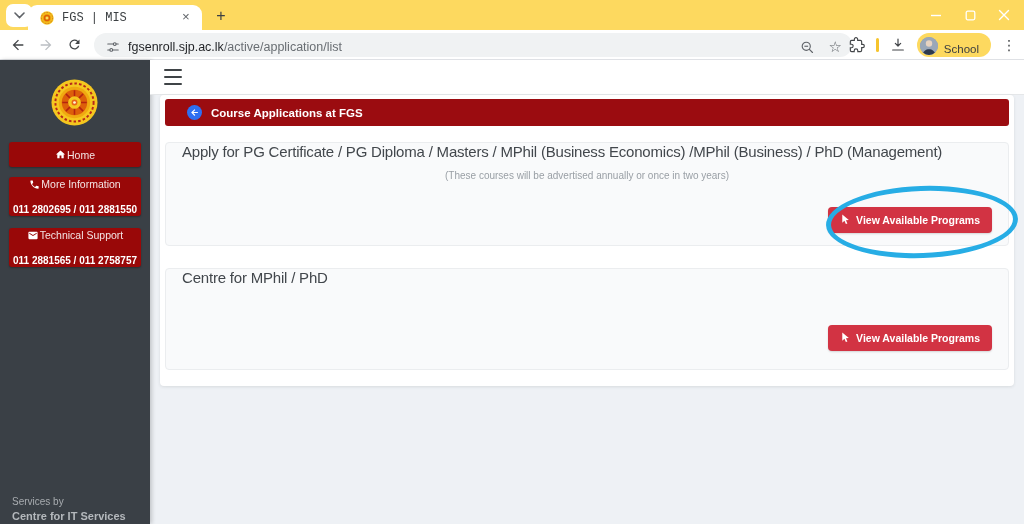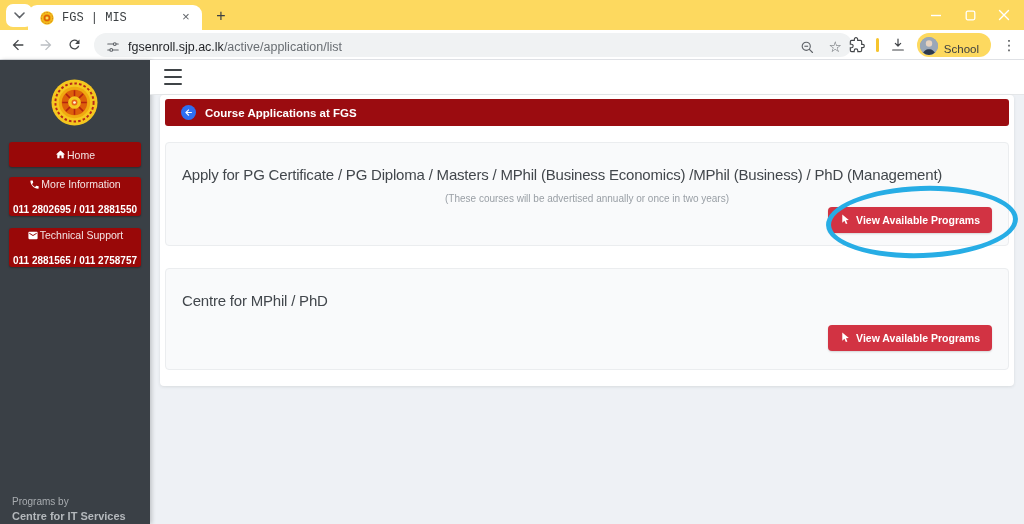--- a/index.html
+++ b/index.html
@@ -45,25 +45,25 @@
   .side-footer .l1 { font-size:10px; color:#a8acb0; }
   .side-footer .l2 { font-size:11px; font-weight:bold; color:#b4b8bc; margin-top:3px; }
 
   
   .navbar { position:absolute; left:150px; top:60px; width:874px; height:35px; background:#fff; border-bottom:1px solid #e5e7e9; }
   .hamburger { position:absolute; left:14px; top:9px; width:18px; height:16px; display:flex; flex-direction:column; justify-content:space-between; }
   .hamburger i { display:block; height:2px; background:#3f4447; border-radius:1px; }
 
   .panel { position:absolute; left:160px; top:95px; width:854px; height:291px; background:#ffffff; border-radius:4px; box-shadow:0 1px 3px rgba(60,64,67,.12); }
 
-  .redbar { position:absolute; left:165px; top:99px; width:844px; height:27px; background:#9b0c10; border-radius:3px; display:flex; align-items:center; padding-left:16px; }
+  .redbar { position:absolute; left:165px; top:99px; width:844px; height:27px; background:#9b0c10; border-radius:3px; display:flex; align-items:center; padding-left:22px; }
   .backcircle { width:15px; height:15px; border-radius:50%; background:#2e6ff2; display:flex; align-items:center; justify-content:center; }
   .redbar-label { color:#ffffff; font-size:11.5px; font-weight:bold; margin-left:9px; }
 
-  .card { position:absolute; left:165px; width:844px; background:#f9fafb; border:1px solid #ebedef; border-radius:4px; padding:23px 16px; }
+  .card { position:absolute; left:165px; width:844px; background:#f9fafb; border:1px solid #ebedef; border-radius:4px; padding:0 16px; }
   .card1 { top:142px; height:104px; }
   .card2 { top:268px; height:102px; }
   .card-title { font-size:15px; color:#42474c; letter-spacing:-0.2px; white-space:nowrap; }
   .card-sub { font-size:10px; color:#999fa5; margin-top:10px;text-align:center; }
   .view-btn { position:absolute; right:16px; height:26px; background:#d23343; border:none; border-radius:4px; color:#fff; font-family:"Liberation Sans", sans-serif; font-size:10.5px; font-weight:bold; display:inline-flex; align-items:center; gap:6px; padding:0 12px; box-shadow:0 1px 2px rgba(0,0,0,.15); }
   .card1 .view-btn { top:64px; }
   .card2 .view-btn { top:56px; }
 
   .annotation-ellipse { position:absolute; left:826px; top:186px; width:192px; height:72px; border:5px solid #27ade5; border-radius:50%; transform:rotate(-2deg); pointer-events:none; }
 
@@ -208,21 +208,21 @@
       <div class="row">
         <svg width="12" height="11" viewBox="0 0 24 24">
             <path d="M20 4H4c-1.1 0-2 .9-2 2v12c0 1.1.9 2 2 2h16c1.1 0 2-.9 2-2V6c0-1.1-.9-2-2-2zm0 4l-8 5-8-5V6l8 5 8-5v2z" fill="#ffffff"></path>
           </svg>
         <span class="lbl">Technical Support</span>
       </div>
       <div class="phones">011 2881565 / 011 2758757</div>
     </div>
 
     <div class="side-footer">
-      <div class="l1">Programs by</div>
+      <div class="l1">Services by</div>
       <div class="l2">Centre for IT Services</div>
     </div>
   </div>
 
   <div class="navbar">
     <div class="hamburger">
         <i></i>
         <i></i>
         <i></i>
       </div>

